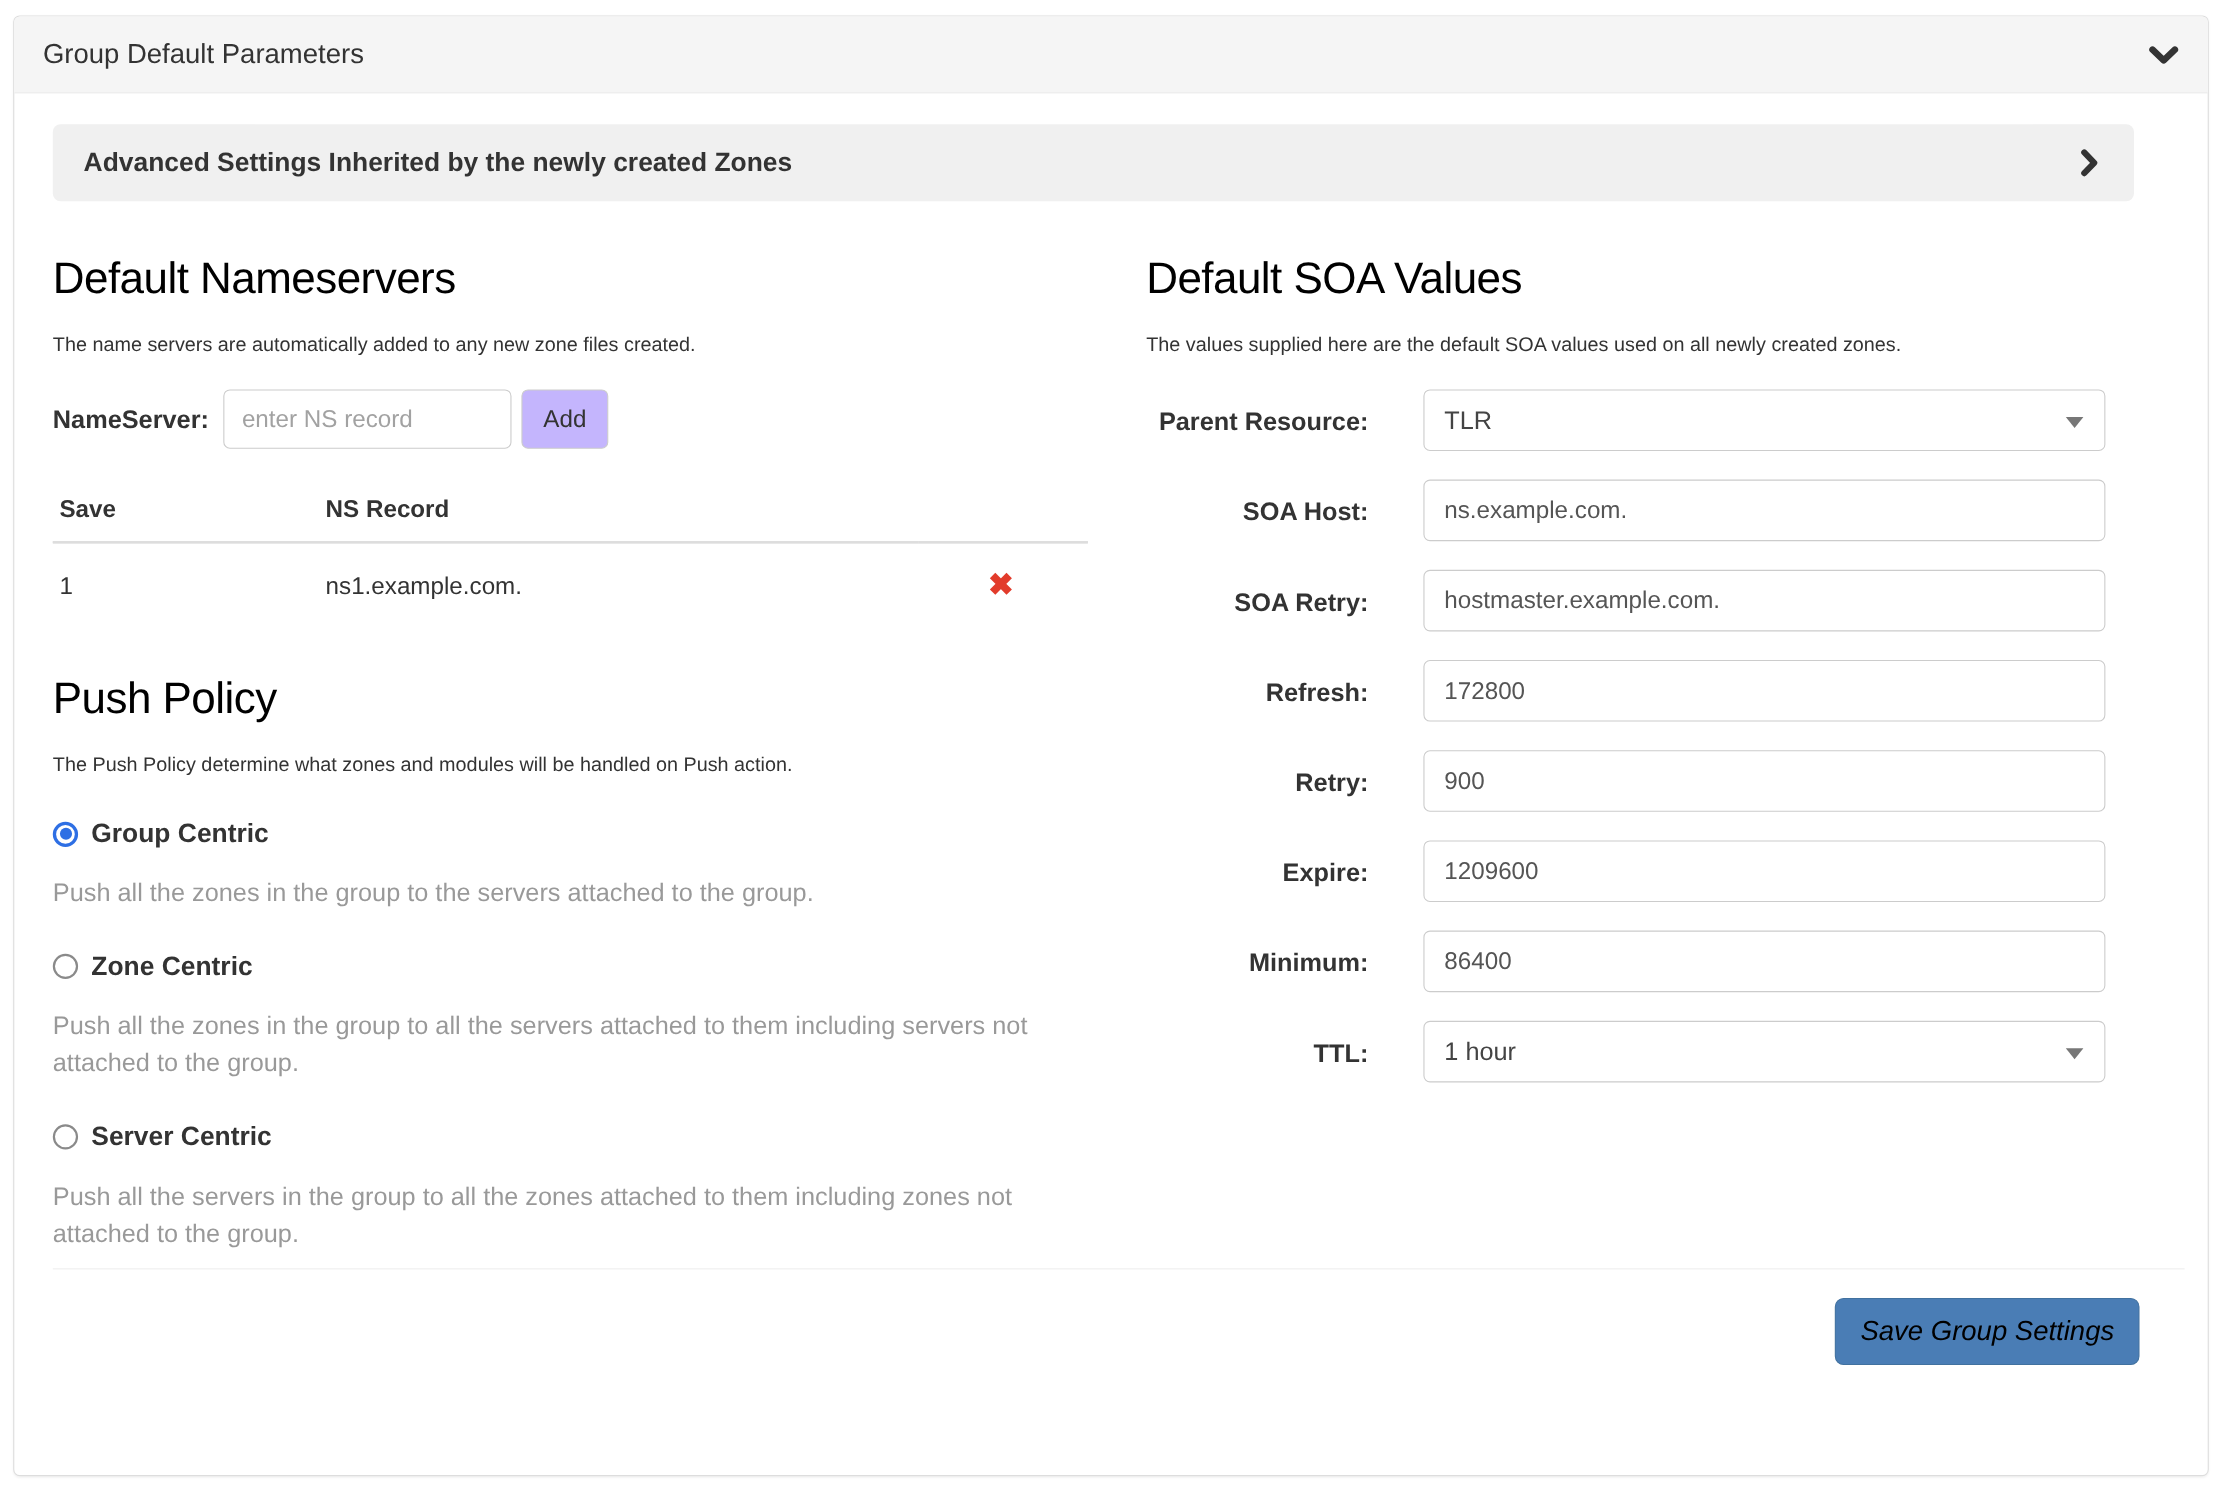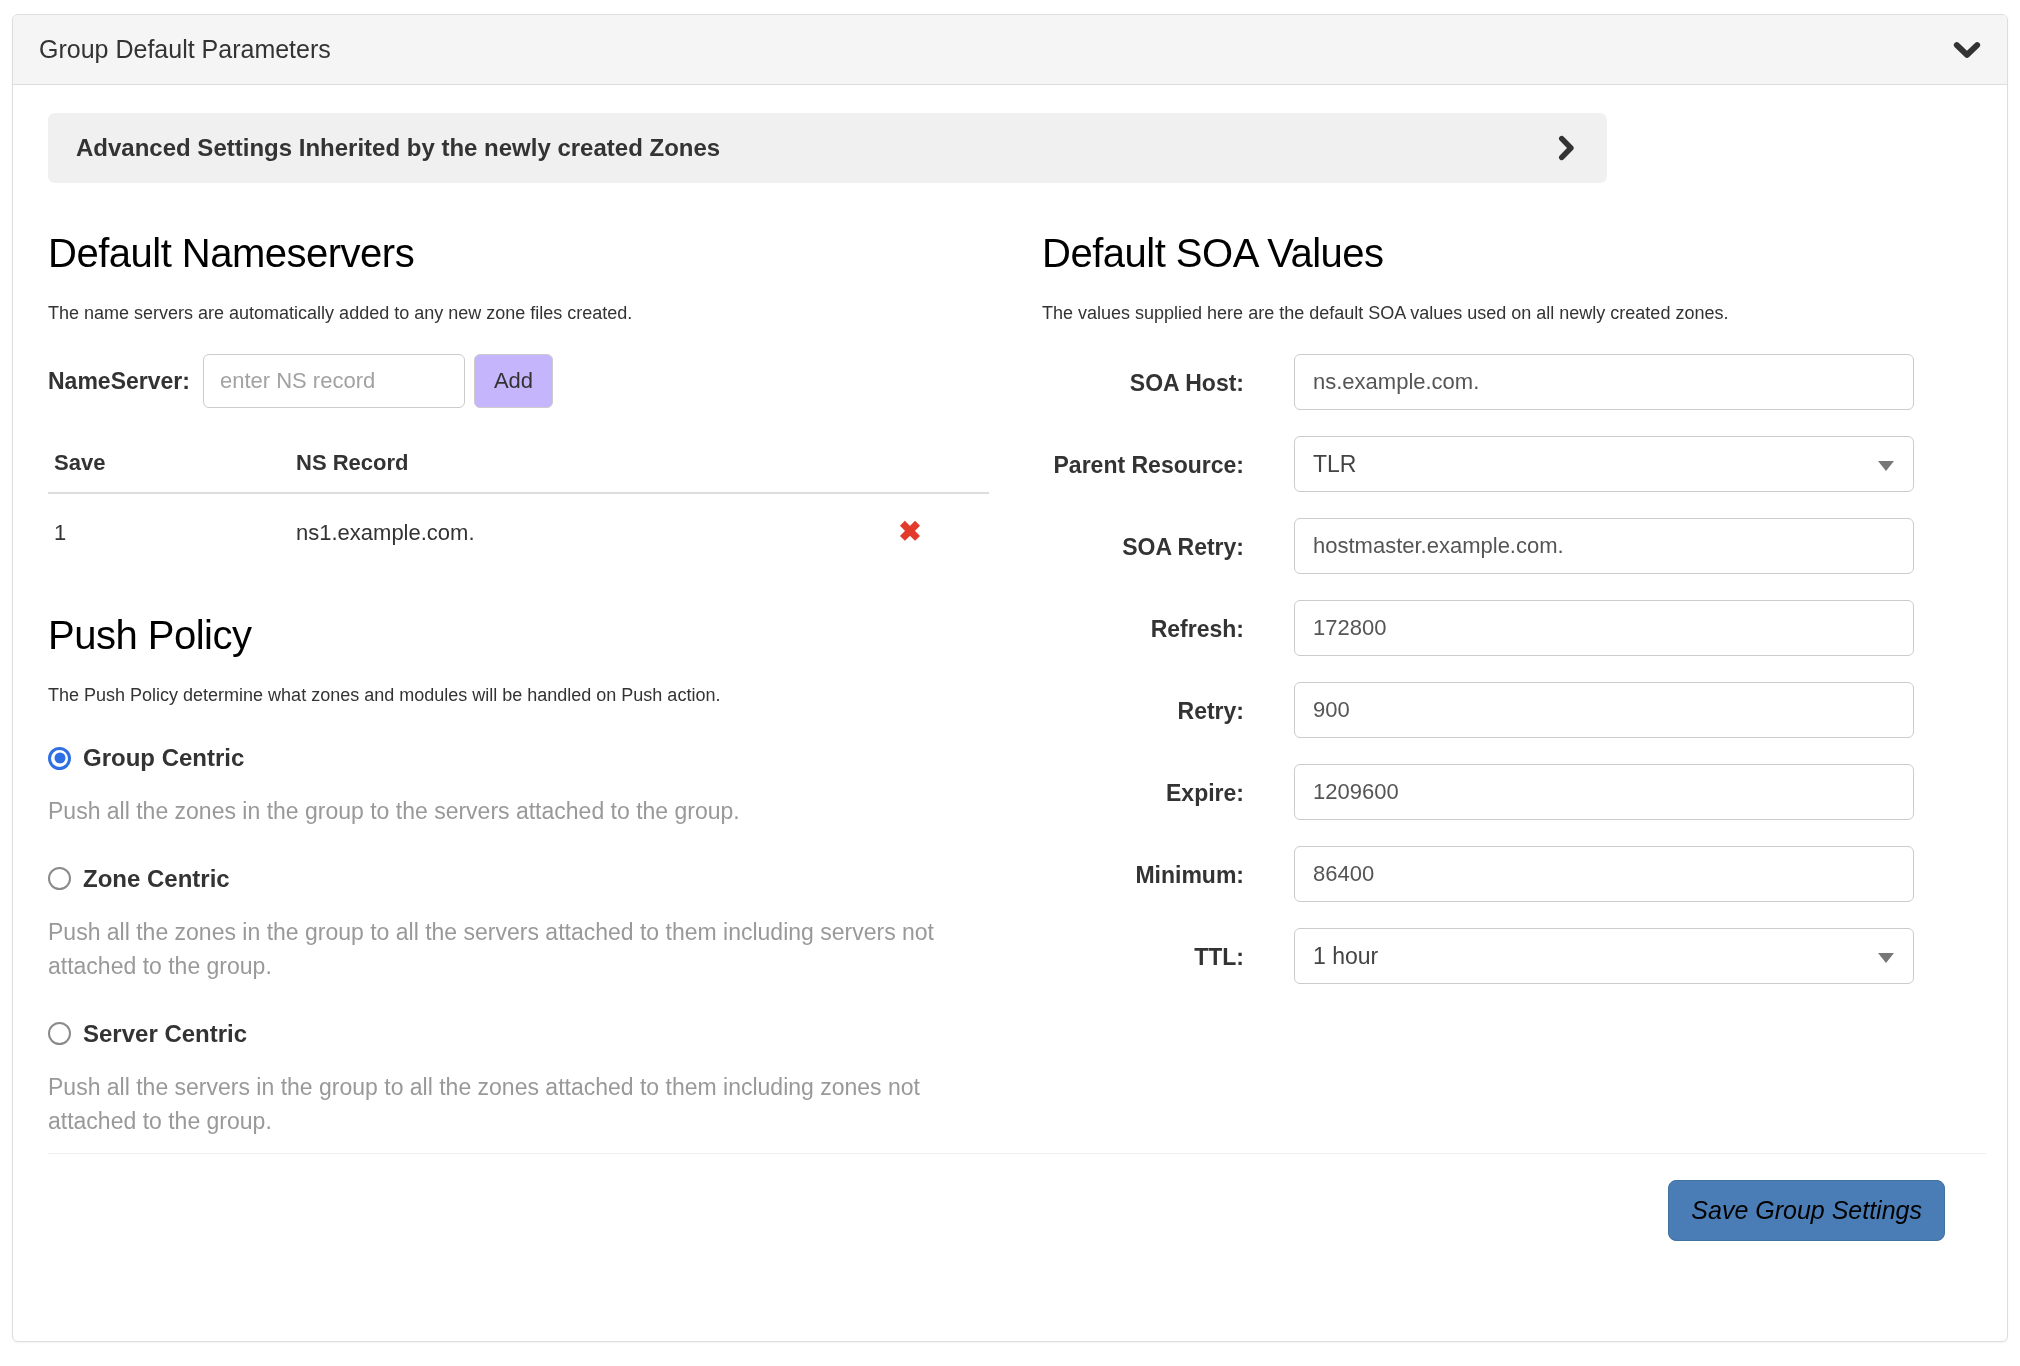--- a/index.html
+++ b/index.html
@@ -28,21 +28,21 @@
   }
   .panel-title { font-size: 25px; font-weight: 500; color: #333; }
   .panel-body { padding: 26px 24px 0 24px; }
 
   .advanced-bar {
     display: flex; align-items: center; justify-content: space-between;
     background: #f0f0f0;
     border-radius: 7px;
     padding: 21px 28px;
     margin: 2px 0 34px 11px;
-    width: 1559px;
+    width: 1892px;
     cursor: pointer;
   }
   .advanced-title { font-size: 24px; font-weight: 700; color: #333; }
 
   .columns { display: flex; margin-left: 11px; }
   .col-left  { width: 950px; }
   .col-right { width: 950px; margin-left: 53px; }
 
   h2.section-heading {
     font-size: 40px;
@@ -255,37 +255,37 @@
       </div>
 
       <div class="col-right">
 
         <h2 class="section-heading">Default SOA Values</h2>
         <p class="section-desc">The values supplied here are the default SOA values used on all newly created zones.</p>
 
         <div class="soa-form">
 
           <div class="form-row">
-            <div class="form-label">SOA Host:</div>
-            <div class="form-control-wrap">
-              <input class="text-input" type="text" value="ns.example.com." style="">
-            </div>
-          </div>
-
-          <div class="form-row">
             <div class="form-label">Parent Resource:</div>
             <div class="form-control-wrap">
               <div class="select-box">
                 <span>TLR</span>
               </div>
               <span class="select-caret"></span>
             </div>
           </div>
 
           <div class="form-row">
+            <div class="form-label">SOA Host:</div>
+            <div class="form-control-wrap">
+              <input class="text-input" type="text" value="ns.example.com." style="">
+            </div>
+          </div>
+
+          <div class="form-row">
             <div class="form-label">SOA Retry:</div>
             <div class="form-control-wrap">
               <input class="text-input" type="text" value="hostmaster.example.com." style="">
             </div>
           </div>
 
           <div class="form-row">
             <div class="form-label">Refresh:</div>
             <div class="form-control-wrap">
               <input class="text-input" type="text" value="172800" style="">

